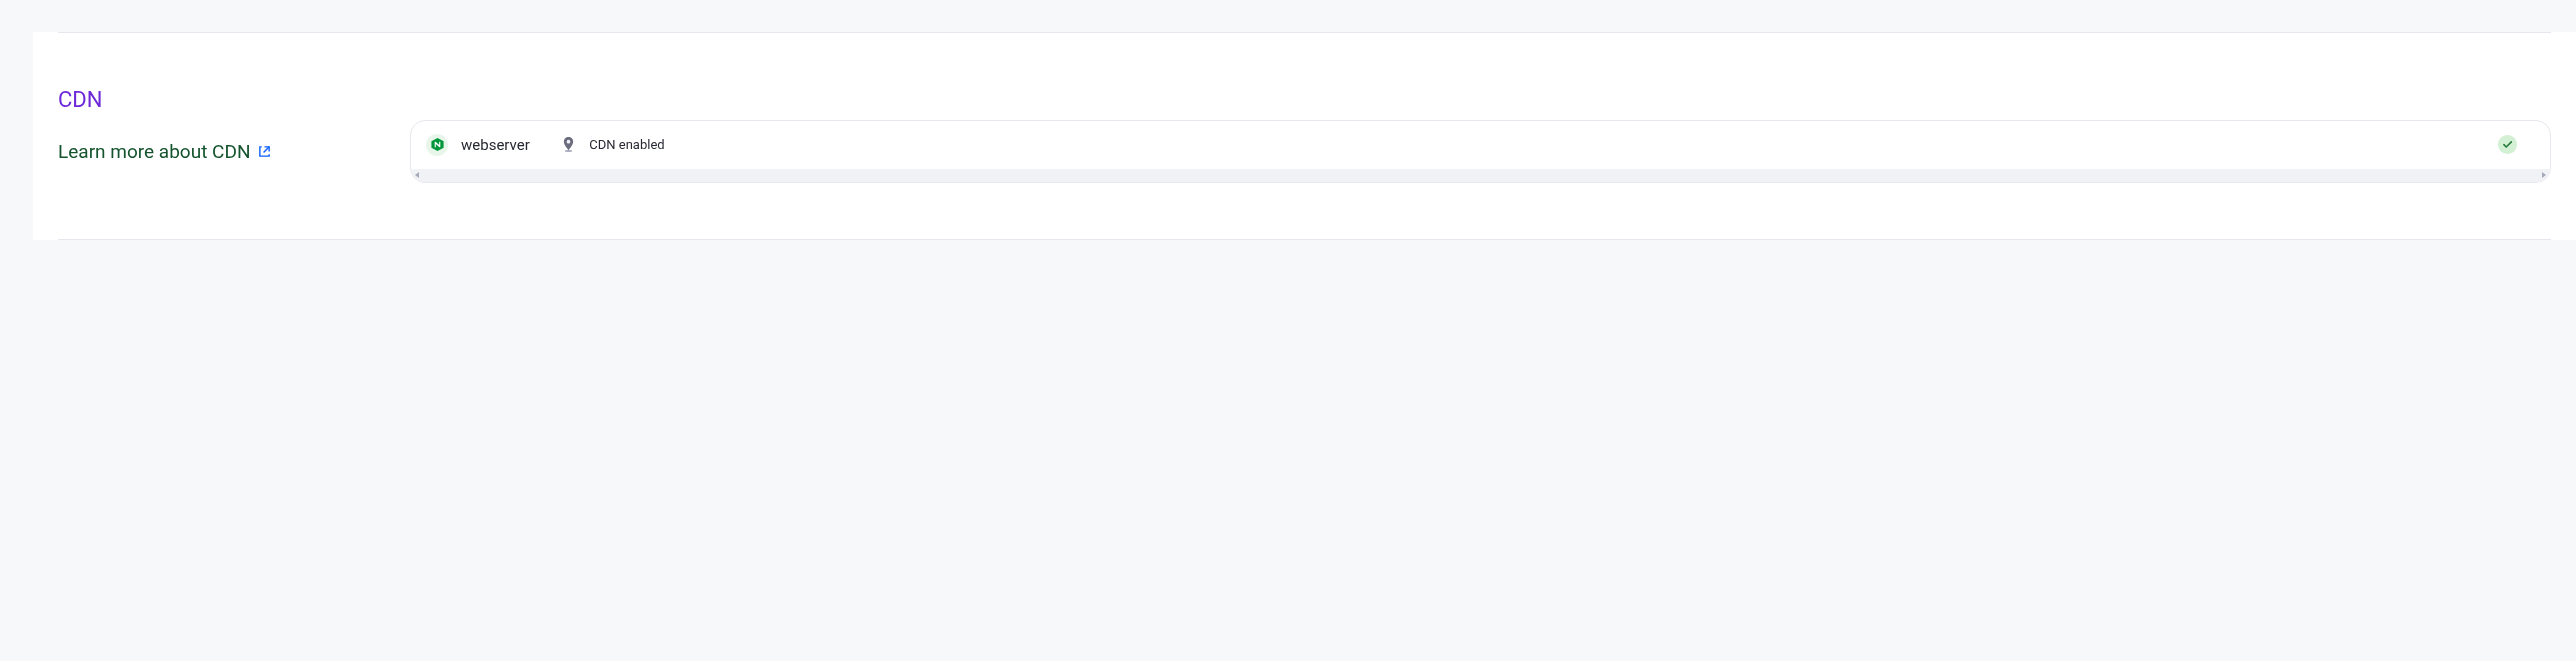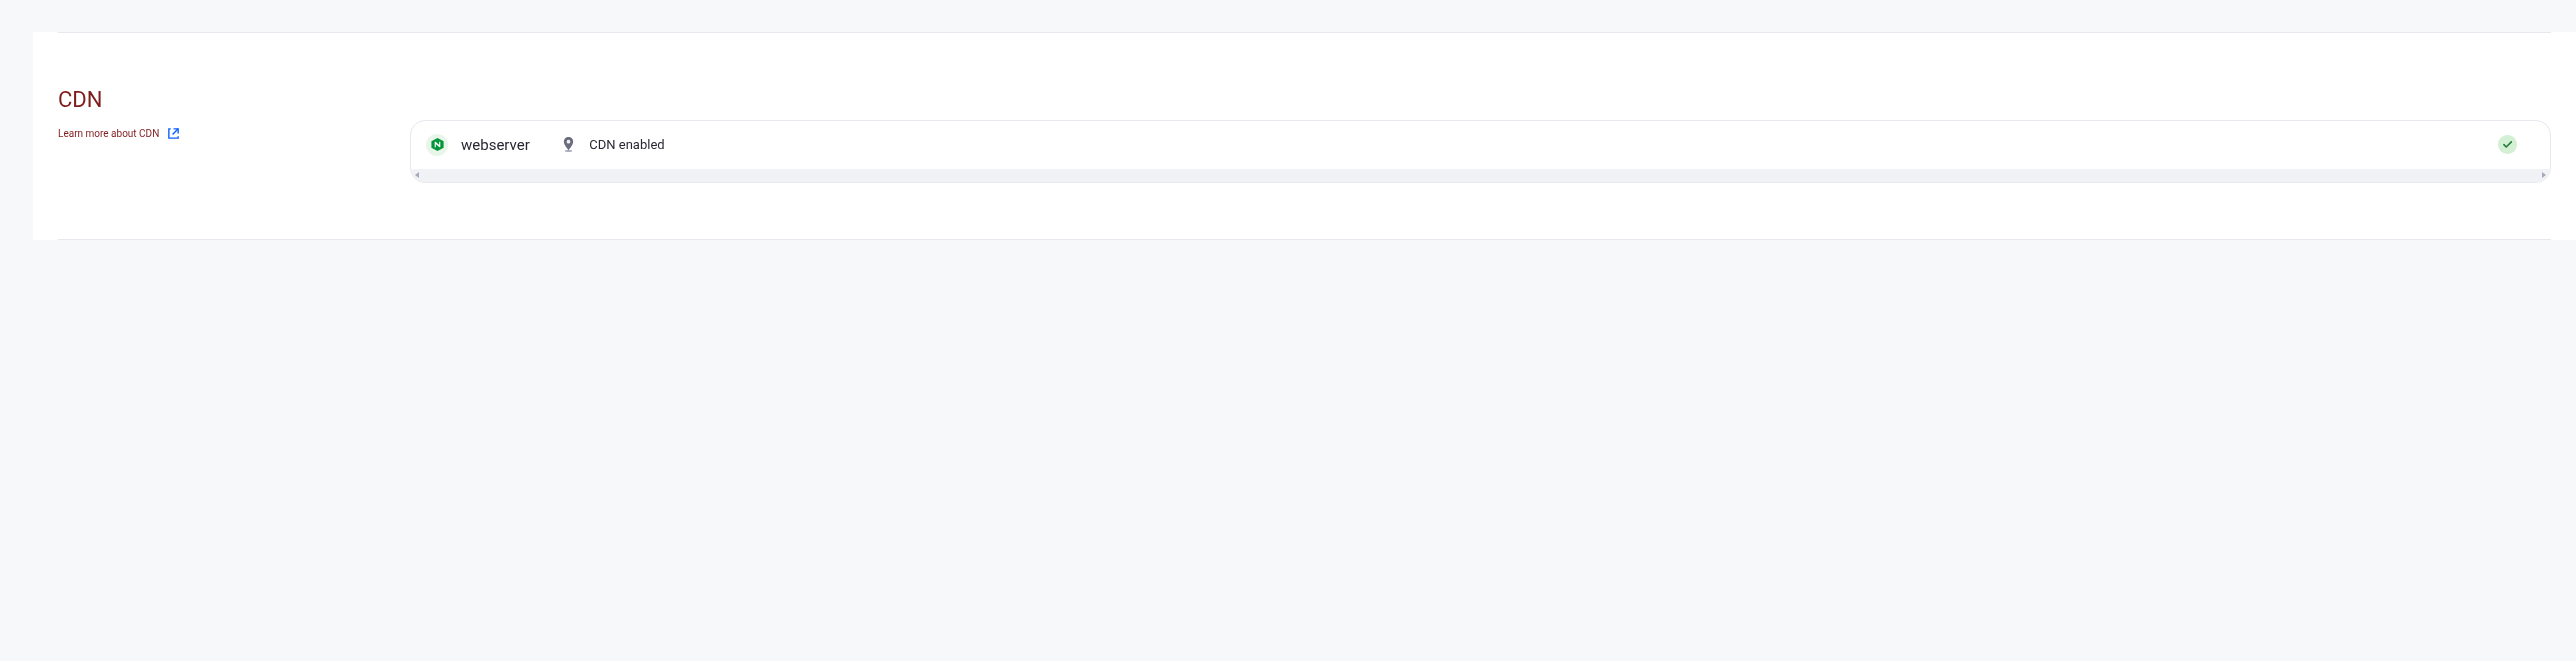--- a/index.html
+++ b/index.html
@@ -30,33 +30,33 @@
       display: flex;
       padding: 54px 25px 0 25px;
     }
     .cdn-left {
       width: 352px;
       flex-shrink: 0;
     }
     .cdn-title {
       font-size: 22px;
       font-weight: 400;
-      color: #7f1d1d;
-      margin-bottom: 11px;
+      color: #6d28d9;
+      margin-bottom: 28px;
     }
     .cdn-description {
       font-size: 15px;
       line-height: 1.65;
       color: #272833;
       margin-bottom: 16.7px;
       padding-right: 18.5px;
     }
     .learn-more-link {
-      font-size: 10px;
-      color: #7f1d1d;
+      font-size: 19px;
+      color: #14532d;
       text-decoration: none;
       display: inline-flex;
       align-items: center;
       gap: 7.4px;
     }
     .external-icon {
       width: 13px;
       height: 13px;
       display: inline-flex;
       align-items: center;

